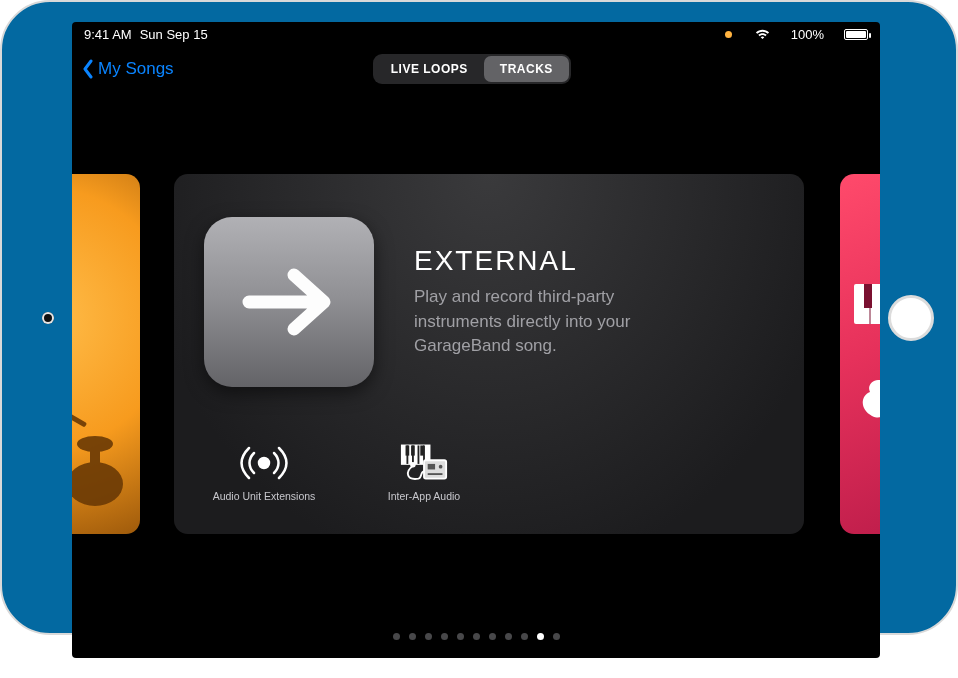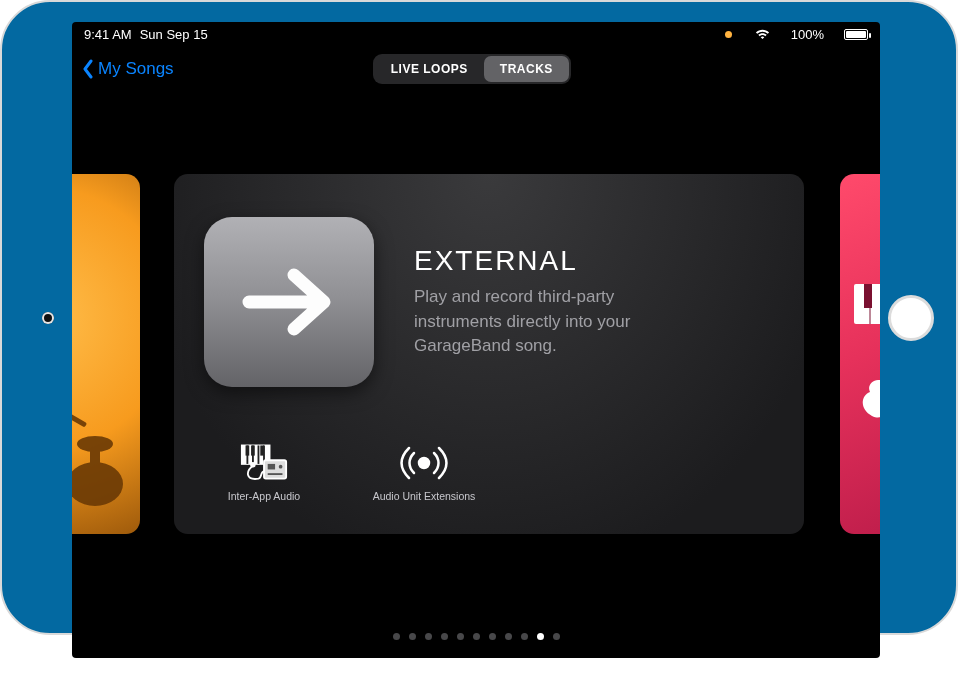--- a/index.html
+++ b/index.html
@@ -161,59 +161,59 @@
           </div>
           <div class="main-text">
             <div class="main-title">EXTERNAL</div>
             <div class="main-desc">Play and record third-party instruments directly into your GarageBand song.</div>
           </div>
         </div>
 
         <div class="sub-row">
           <div class="sub-item">
             <div class="sub-icon">
-              <svg width="52" height="42" viewBox="0 0 52 42">
-                <g stroke="#fff" stroke-width="2" fill="none">
-
-                  <rect x="2" y="2" width="30" height="20" fill="#fff"></rect>
-                  <line x1="8" y1="2" x2="8" y2="22" stroke="#222"></line>
-                  <line x1="14" y1="2" x2="14" y2="22" stroke="#222"></line>
-                  <line x1="20" y1="2" x2="20" y2="22" stroke="#222"></line>
-                  <line x1="26" y1="2" x2="26" y2="22" stroke="#222"></line>
-                  <rect x="6" y="2" width="4" height="11" fill="#222" stroke="none"></rect>
-                  <rect x="12" y="2" width="4" height="11" fill="#222" stroke="none"></rect>
-                  <rect x="22" y="2" width="4" height="11" fill="#222" stroke="none"></rect>
-
-                  <rect x="26" y="18" width="24" height="20" rx="2" fill="#ddd" stroke="#fff"></rect>
-                  <rect x="30" y="22" width="8" height="6" fill="#555" stroke="none"></rect>
-                  <circle cx="44" cy="25" r="2" fill="#555" stroke="none"></circle>
-                  <line x1="30" y1="33" x2="46" y2="33" stroke="#555"></line>
-
-                  <path d="M14 24 C6 30 6 40 20 38 C24 37 22 30 26 30"></path>
-                  <circle cx="14" cy="23" r="2" fill="#fff"></circle>
-                </g>
-              </svg>
-            </div>
-            <div class="sub-label">Inter-App Audio</div>
-          </div>
-
-          <div class="sub-item">
-            <div class="sub-icon">
               <svg width="48" height="42" viewBox="0 0 48 42">
                 <g stroke="#fff" stroke-width="2.5" fill="none" stroke-linecap="round">
                   <circle cx="24" cy="21" r="5" fill="#fff"></circle>
                   <path d="M14 11 C8 17 8 25 14 31"></path>
                   <path d="M34 11 C40 17 40 25 34 31"></path>
                   <path d="M9 6 C-1 16 -1 26 9 36"></path>
                   <path d="M39 6 C49 16 49 26 39 36"></path>
                 </g>
               </svg>
             </div>
             <div class="sub-label">Audio Unit Extensions</div>
           </div>
+
+          <div class="sub-item">
+            <div class="sub-icon">
+              <svg width="52" height="42" viewBox="0 0 52 42">
+                <g stroke="#fff" stroke-width="2" fill="none">
+
+                  <rect x="2" y="2" width="30" height="20" fill="#fff"></rect>
+                  <line x1="8" y1="2" x2="8" y2="22" stroke="#222"></line>
+                  <line x1="14" y1="2" x2="14" y2="22" stroke="#222"></line>
+                  <line x1="20" y1="2" x2="20" y2="22" stroke="#222"></line>
+                  <line x1="26" y1="2" x2="26" y2="22" stroke="#222"></line>
+                  <rect x="6" y="2" width="4" height="11" fill="#222" stroke="none"></rect>
+                  <rect x="12" y="2" width="4" height="11" fill="#222" stroke="none"></rect>
+                  <rect x="22" y="2" width="4" height="11" fill="#222" stroke="none"></rect>
+
+                  <rect x="26" y="18" width="24" height="20" rx="2" fill="#ddd" stroke="#fff"></rect>
+                  <rect x="30" y="22" width="8" height="6" fill="#555" stroke="none"></rect>
+                  <circle cx="44" cy="25" r="2" fill="#555" stroke="none"></circle>
+                  <line x1="30" y1="33" x2="46" y2="33" stroke="#555"></line>
+
+                  <path d="M14 24 C6 30 6 40 20 38 C24 37 22 30 26 30"></path>
+                  <circle cx="14" cy="23" r="2" fill="#fff"></circle>
+                </g>
+              </svg>
+            </div>
+            <div class="sub-label">Inter-App Audio</div>
+          </div>
         </div>
       </div>
 
       <div class="card-next">
         <svg class="mini-keys" viewBox="0 0 80 40">
           <rect x="0" y="0" width="80" height="40" fill="#fff" rx="2"></rect>
           <g fill="#7a1030">
             <rect x="10" y="0" width="8" height="24"></rect>
             <rect x="26" y="0" width="8" height="24"></rect>
             <rect x="50" y="0" width="8" height="24"></rect>

